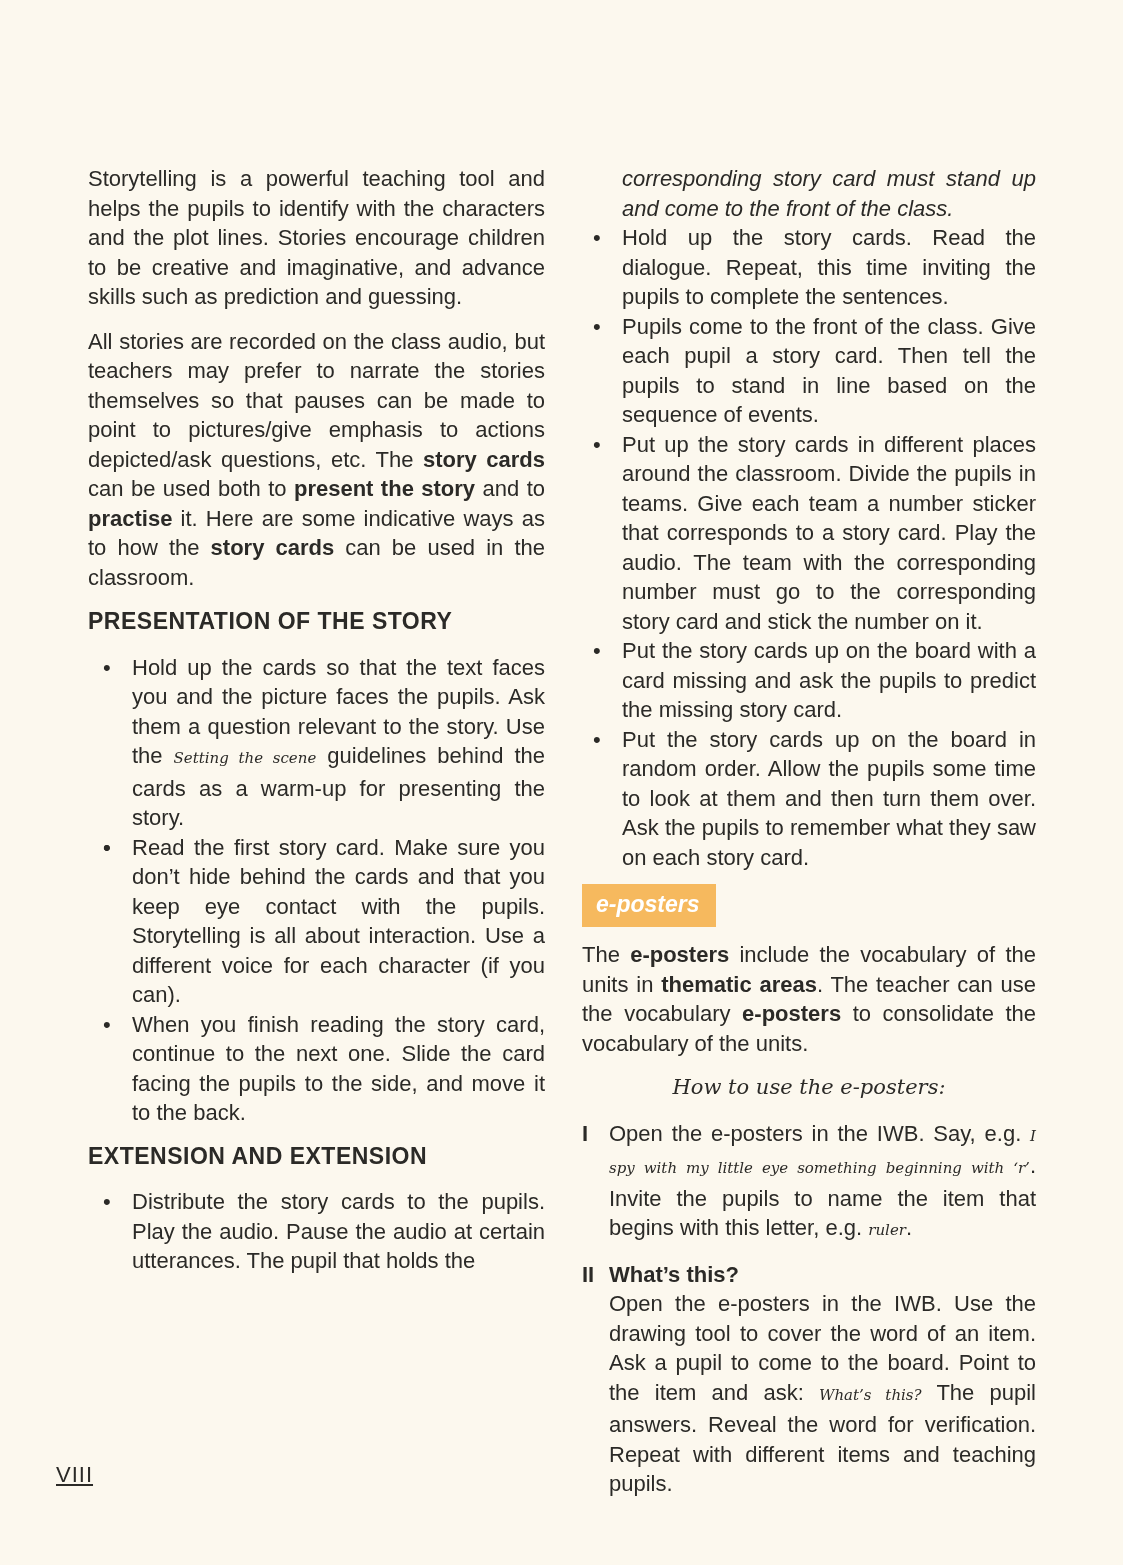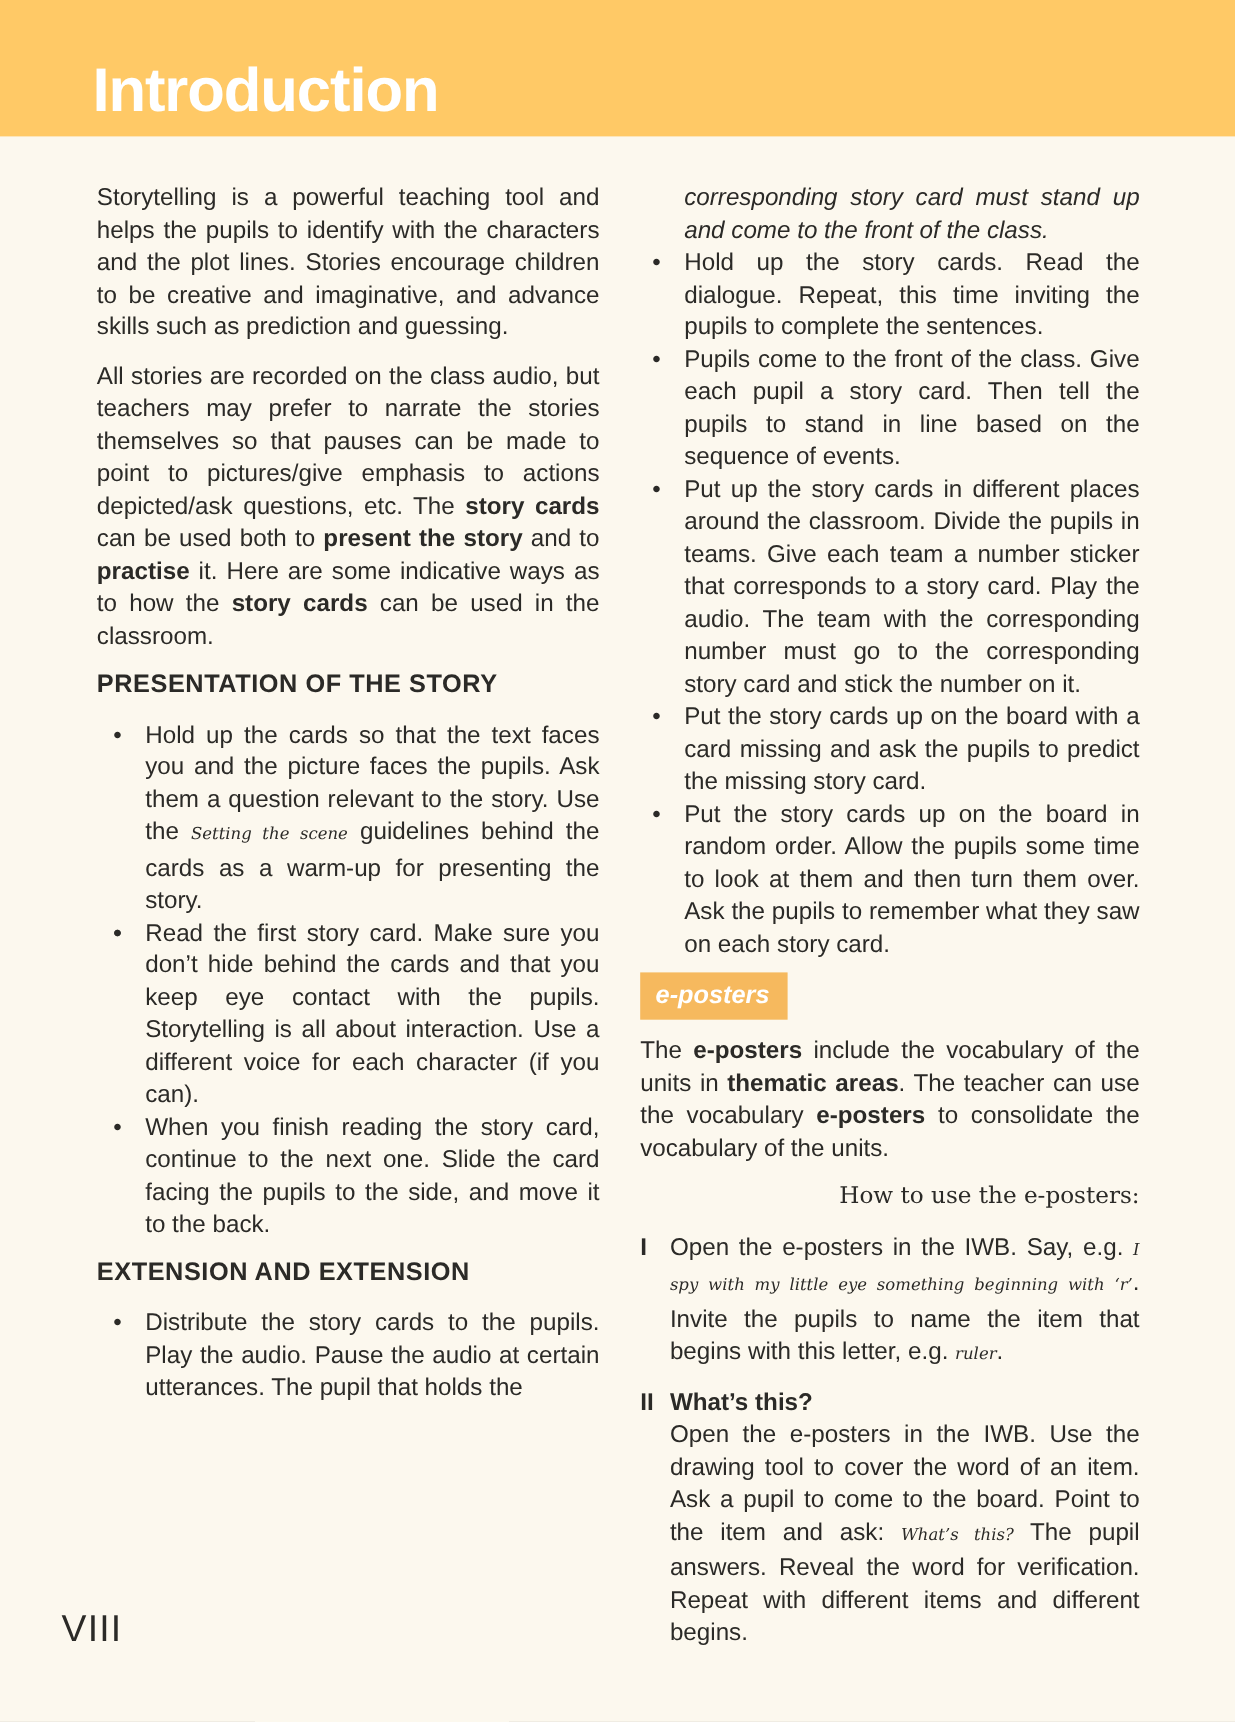--- a/index.html
+++ b/index.html
@@ -29,24 +29,25 @@
   .col {
     position:absolute; top:164px;
     font-size:22px; line-height:29.5px;
   }
   .col-left  { left:88px;  width:457px; }
   .col-right { left:582px; width:454px; }
 
   .para { margin:0 0 15px 0; text-align:justify; }
   .para.cont { padding-left:40px; margin-bottom:0;font-style:italic; }
   .p-italic {
+    font-style:italic;
     font-family:"DejaVu Serif", serif;
     font-size:21px;
     margin:6px 0 16px 0;
-    text-align:right;
+    text-align:center;
   }
   .subhead {
     font-size:23px; font-weight:bold;
     letter-spacing:0.5px;
     margin:14px 0 16px 0;
     text-align:left;
   }
   .bullets { list-style:none; margin:0 0 6px 0; padding:0; }
   .bullets li { position:relative; padding-left:44px; text-align:justify; }
   .col-right .bullets li { padding-left:40px; }
@@ -68,31 +69,29 @@
   .numbered-item .num { flex:none; width:27px; font-weight:bold; }
   .numbered-item .ntitle { font-weight:bold; }
   .numbered-item .ntext { text-align:justify; }
 
   .b { font-weight:bold; }
   .it { font-style:italic; font-family:"DejaVu Serif", serif; font-size:15px; }
 
   .page-number {
     position:absolute;
     left:56px; top:1462px;
-    font-size:34px;
+    font-size:22px;
     letter-spacing:1px;
+    text-decoration:underline;
   }
 </style>
 </head>
 <body>
 
 <div class="page">
-  <header class="banner">
-    <h1>Introduction</h1>
-  </header>
   <main>
     <section class="col col-left" id="col-left">
         <p class="para"><span>Storytelling is a powerful teaching tool and helps the pupils to identify with the characters and the plot lines. Stories encourage children to be creative and imaginative, and advance skills such as prediction and guessing.</span></p>
         <p class="para"><span>All stories are recorded on the class audio, but teachers may prefer to narrate the stories themselves so that pauses can be made to point to pictures/give emphasis to actions depicted/ask questions, etc. The </span><span class="b">story cards</span><span> can be used both to </span><span class="b">present the story</span><span> and to </span><span class="b">practise</span><span> it. Here are some indicative ways as to how the </span><span class="b">story cards</span><span> can be used in the classroom.</span></p>
         <h2 class="subhead">PRESENTATION OF THE STORY</h2>
         <ul class="bullets">
           <li><span class="bullet-marker">•</span><span>Hold up the cards so that the text faces you and the picture faces the pupils. Ask them a question relevant to the story. Use the </span><span class="it">Setting the scene</span><span> guidelines behind the cards as a warm-up for presenting the story.</span></li>
           <li><span class="bullet-marker">•</span></li>
           <li><span class="bullet-marker">•</span><span>Read the first story card. Make sure you don’t hide behind the cards and that you keep eye contact with the pupils. Storytelling is all about interaction. Use a different voice for each character (if you can).</span></li>
           <li><span class="bullet-marker">•</span><span>When you finish reading the story card, continue to the next one. Slide the card facing the pupils to the side, and move it to the back.</span></li>
@@ -112,19 +111,19 @@
           <div class="numbered-item">
             <span class="num">I</span>
             <div>
               <div class="ntext"><span>Open the e-posters in the IWB. Say, e.g. </span><span class="it">I spy with my little eye something beginning with ‘r’</span><span>. Invite the pupils to name the item that begins with this letter, e.g. </span><span class="it">ruler</span><span>.</span></div>
             </div>
           </div>
           <div class="numbered-item">
             <span class="num">II</span>
             <div>
               <div class="ntitle">What’s this?</div>
-              <div class="ntext"><span>Open the e-posters in the IWB. Use the drawing tool to cover the word of an item. Ask a pupil to come to the board. Point to the item and ask: </span><span class="it">What’s this?</span><span> The pupil answers. Reveal the word for verification. Repeat with different items and different begins.</span></div>
+              <div class="ntext"><span>Open the e-posters in the IWB. Use the drawing tool to cover the word of an item. Ask a pupil to come to the board. Point to the item and ask: </span><span class="it">What’s this?</span><span> The pupil answers. Reveal the word for verification. Repeat with different items and teaching pupils.</span></div>
             </div>
           </div>
         </div></section>
   </main>
   <div class="page-number">VIII</div>
 </div>
 
 </body></html>

